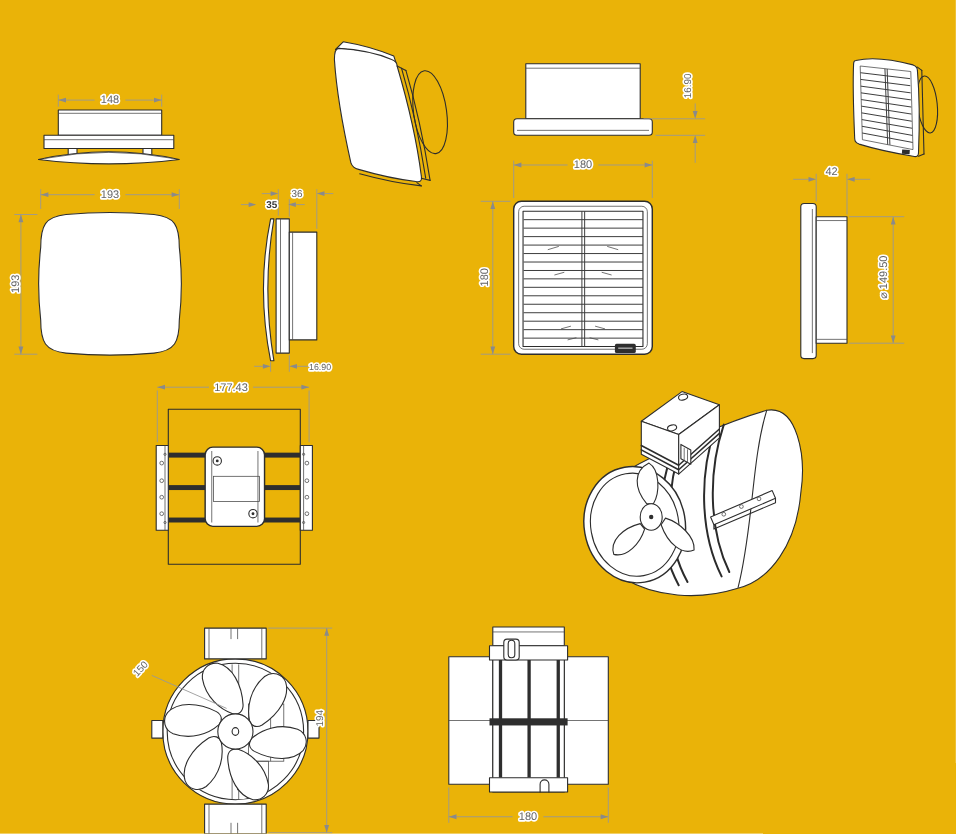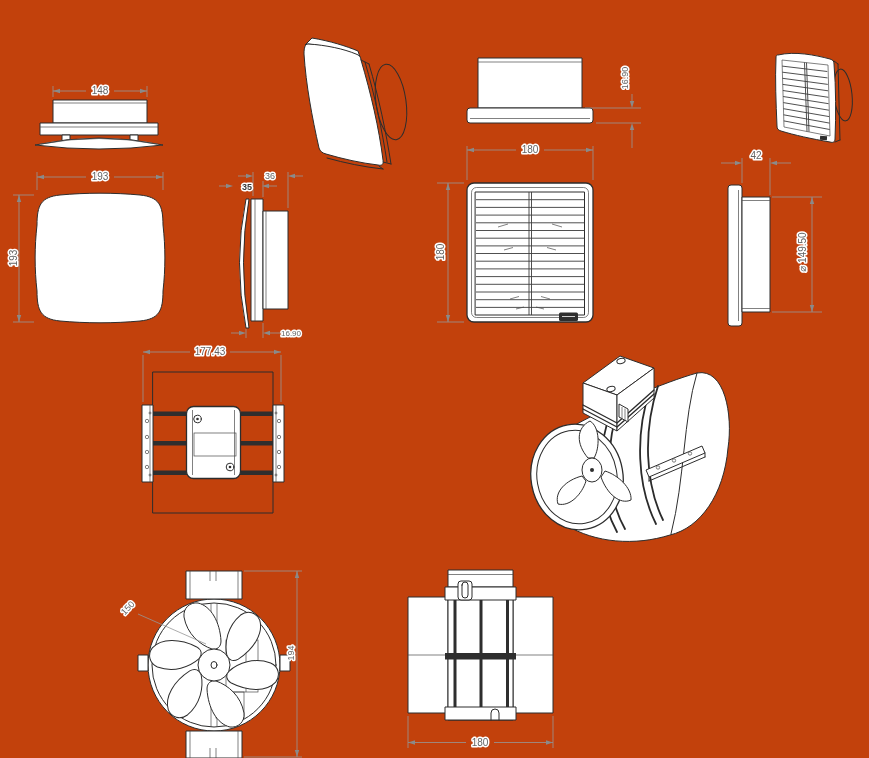--- a/index.html
+++ b/index.html
@@ -1,17 +1,17 @@
 <!DOCTYPE html>
 <html><head>
 <meta charset="utf-8">
 <title>Fan Technical Drawing</title>
 <style>
   html,body{margin:0;padding:0;background:#ffffff;}
-  .canvas{position:relative;width:869px;height:758px;background:#c2410c;overflow:hidden;
+  .canvas{position:relative;width:869px;height:758px;background:#eab308;overflow:hidden;
           font-family:"Liberation Sans",sans-serif;}
   svg{display:block;}
   .ol{fill:none;stroke:#2d2d2d;stroke-width:1;stroke-linejoin:round;stroke-linecap:round;}
   .olt{fill:none;stroke:#2d2d2d;stroke-width:1.4;stroke-linejoin:round;stroke-linecap:round;}
   .fw{fill:#ffffff;stroke:#2d2d2d;stroke-width:1;stroke-linejoin:round;}
   .fwt{fill:#ffffff;stroke:#2d2d2d;stroke-width:1.3;stroke-linejoin:round;}
   .thin{fill:none;stroke:#4a4a4a;stroke-width:0.7;}
   .lou{fill:none;stroke:#3c3c3c;stroke-width:0.9;}
   .dark{fill:#2e2e2e;stroke:none;}
   .band{fill:none;stroke:#2b2b2b;stroke-width:1.8;stroke-linecap:round;}

